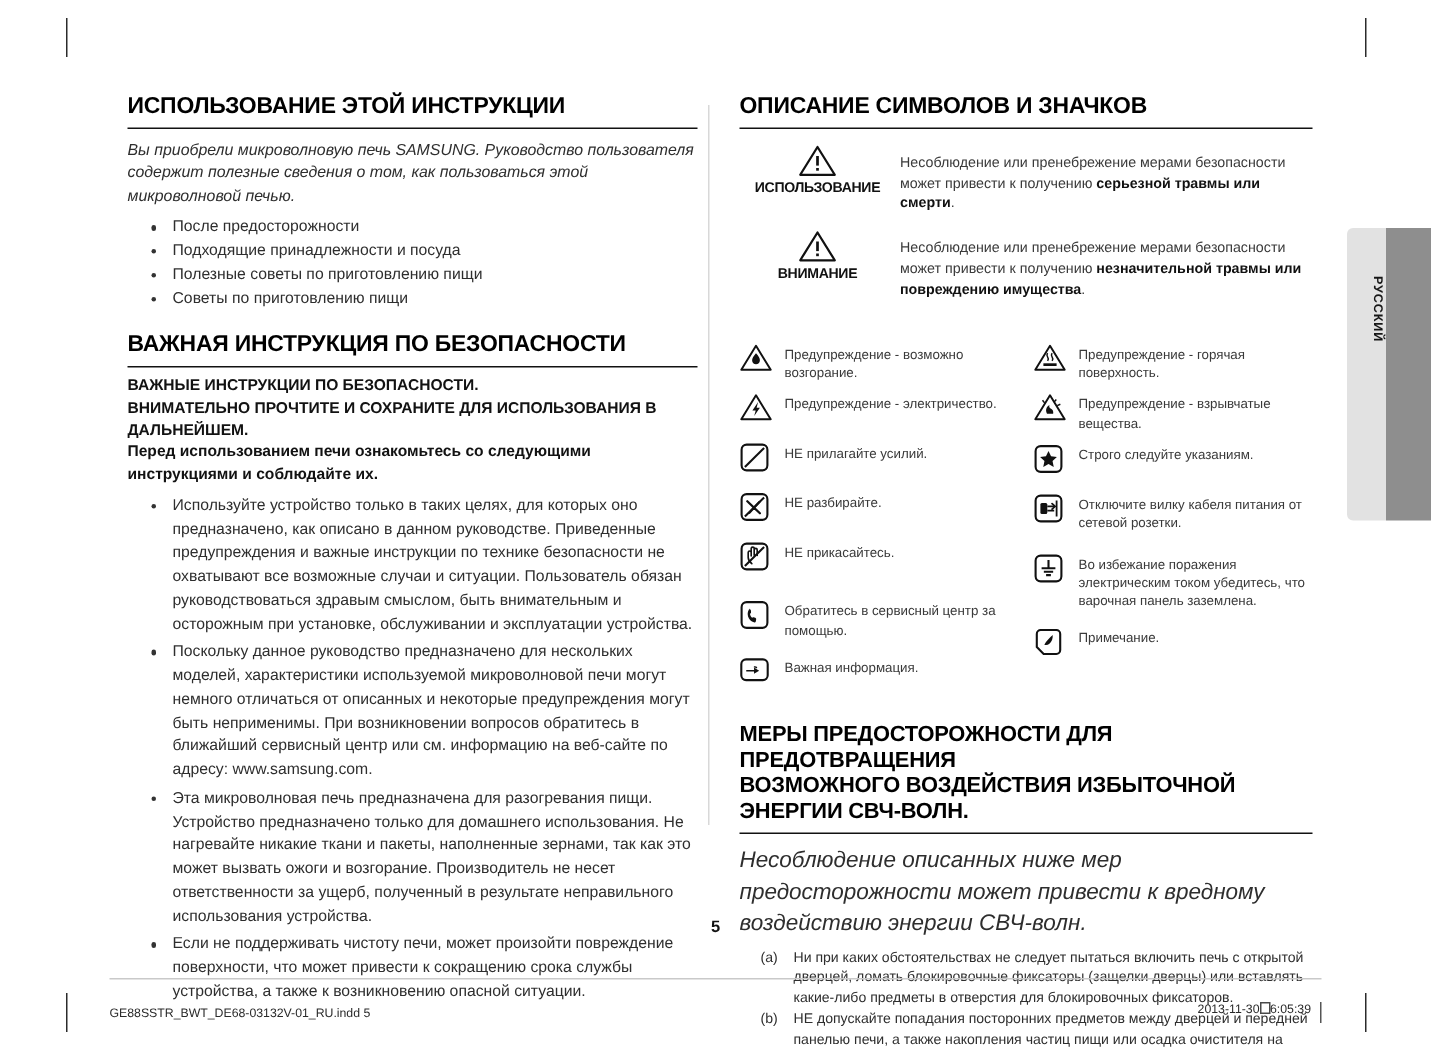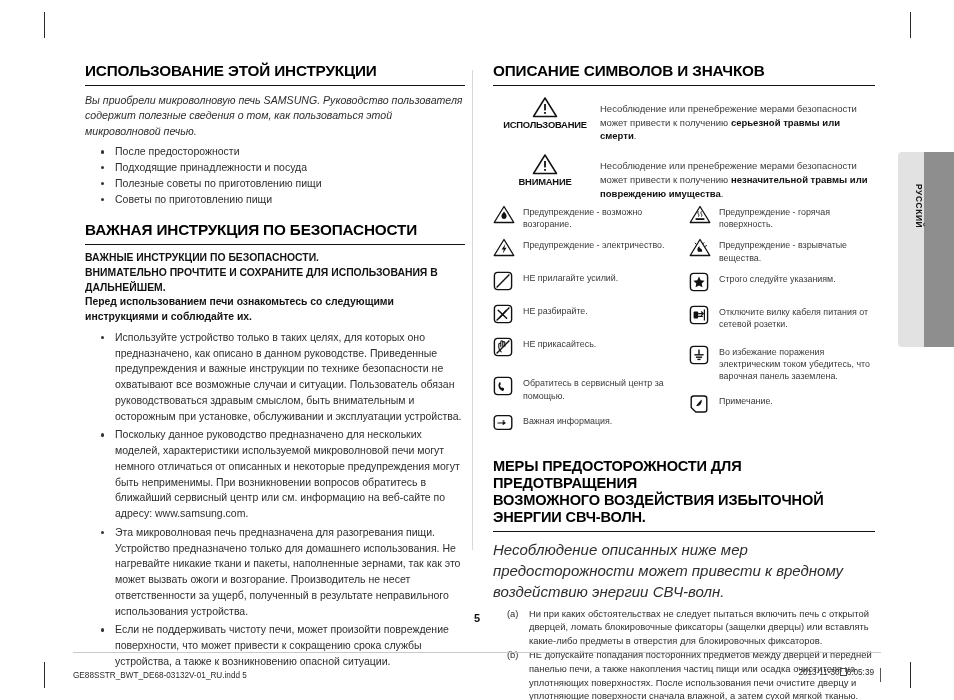--- a/index.html
+++ b/index.html
@@ -137,21 +137,21 @@
     line-height: 1.46;
     color: #3a3a3a;
     padding-left: 3px;
     padding-top: 7px;
   }
   .warnrow .wtext b { color: #111; }
 
   
   .symgrid {
     display: flex;
-    margin-top: 3px;
+    margin-top: 27px;
     gap: 12px;
   }
   .symcol { width: 184px; }
   .symrow {
     display: flex;
     align-items: flex-start;
     margin-bottom: 7px;
     min-height: 26px;
   }
   .symrow .ico {

